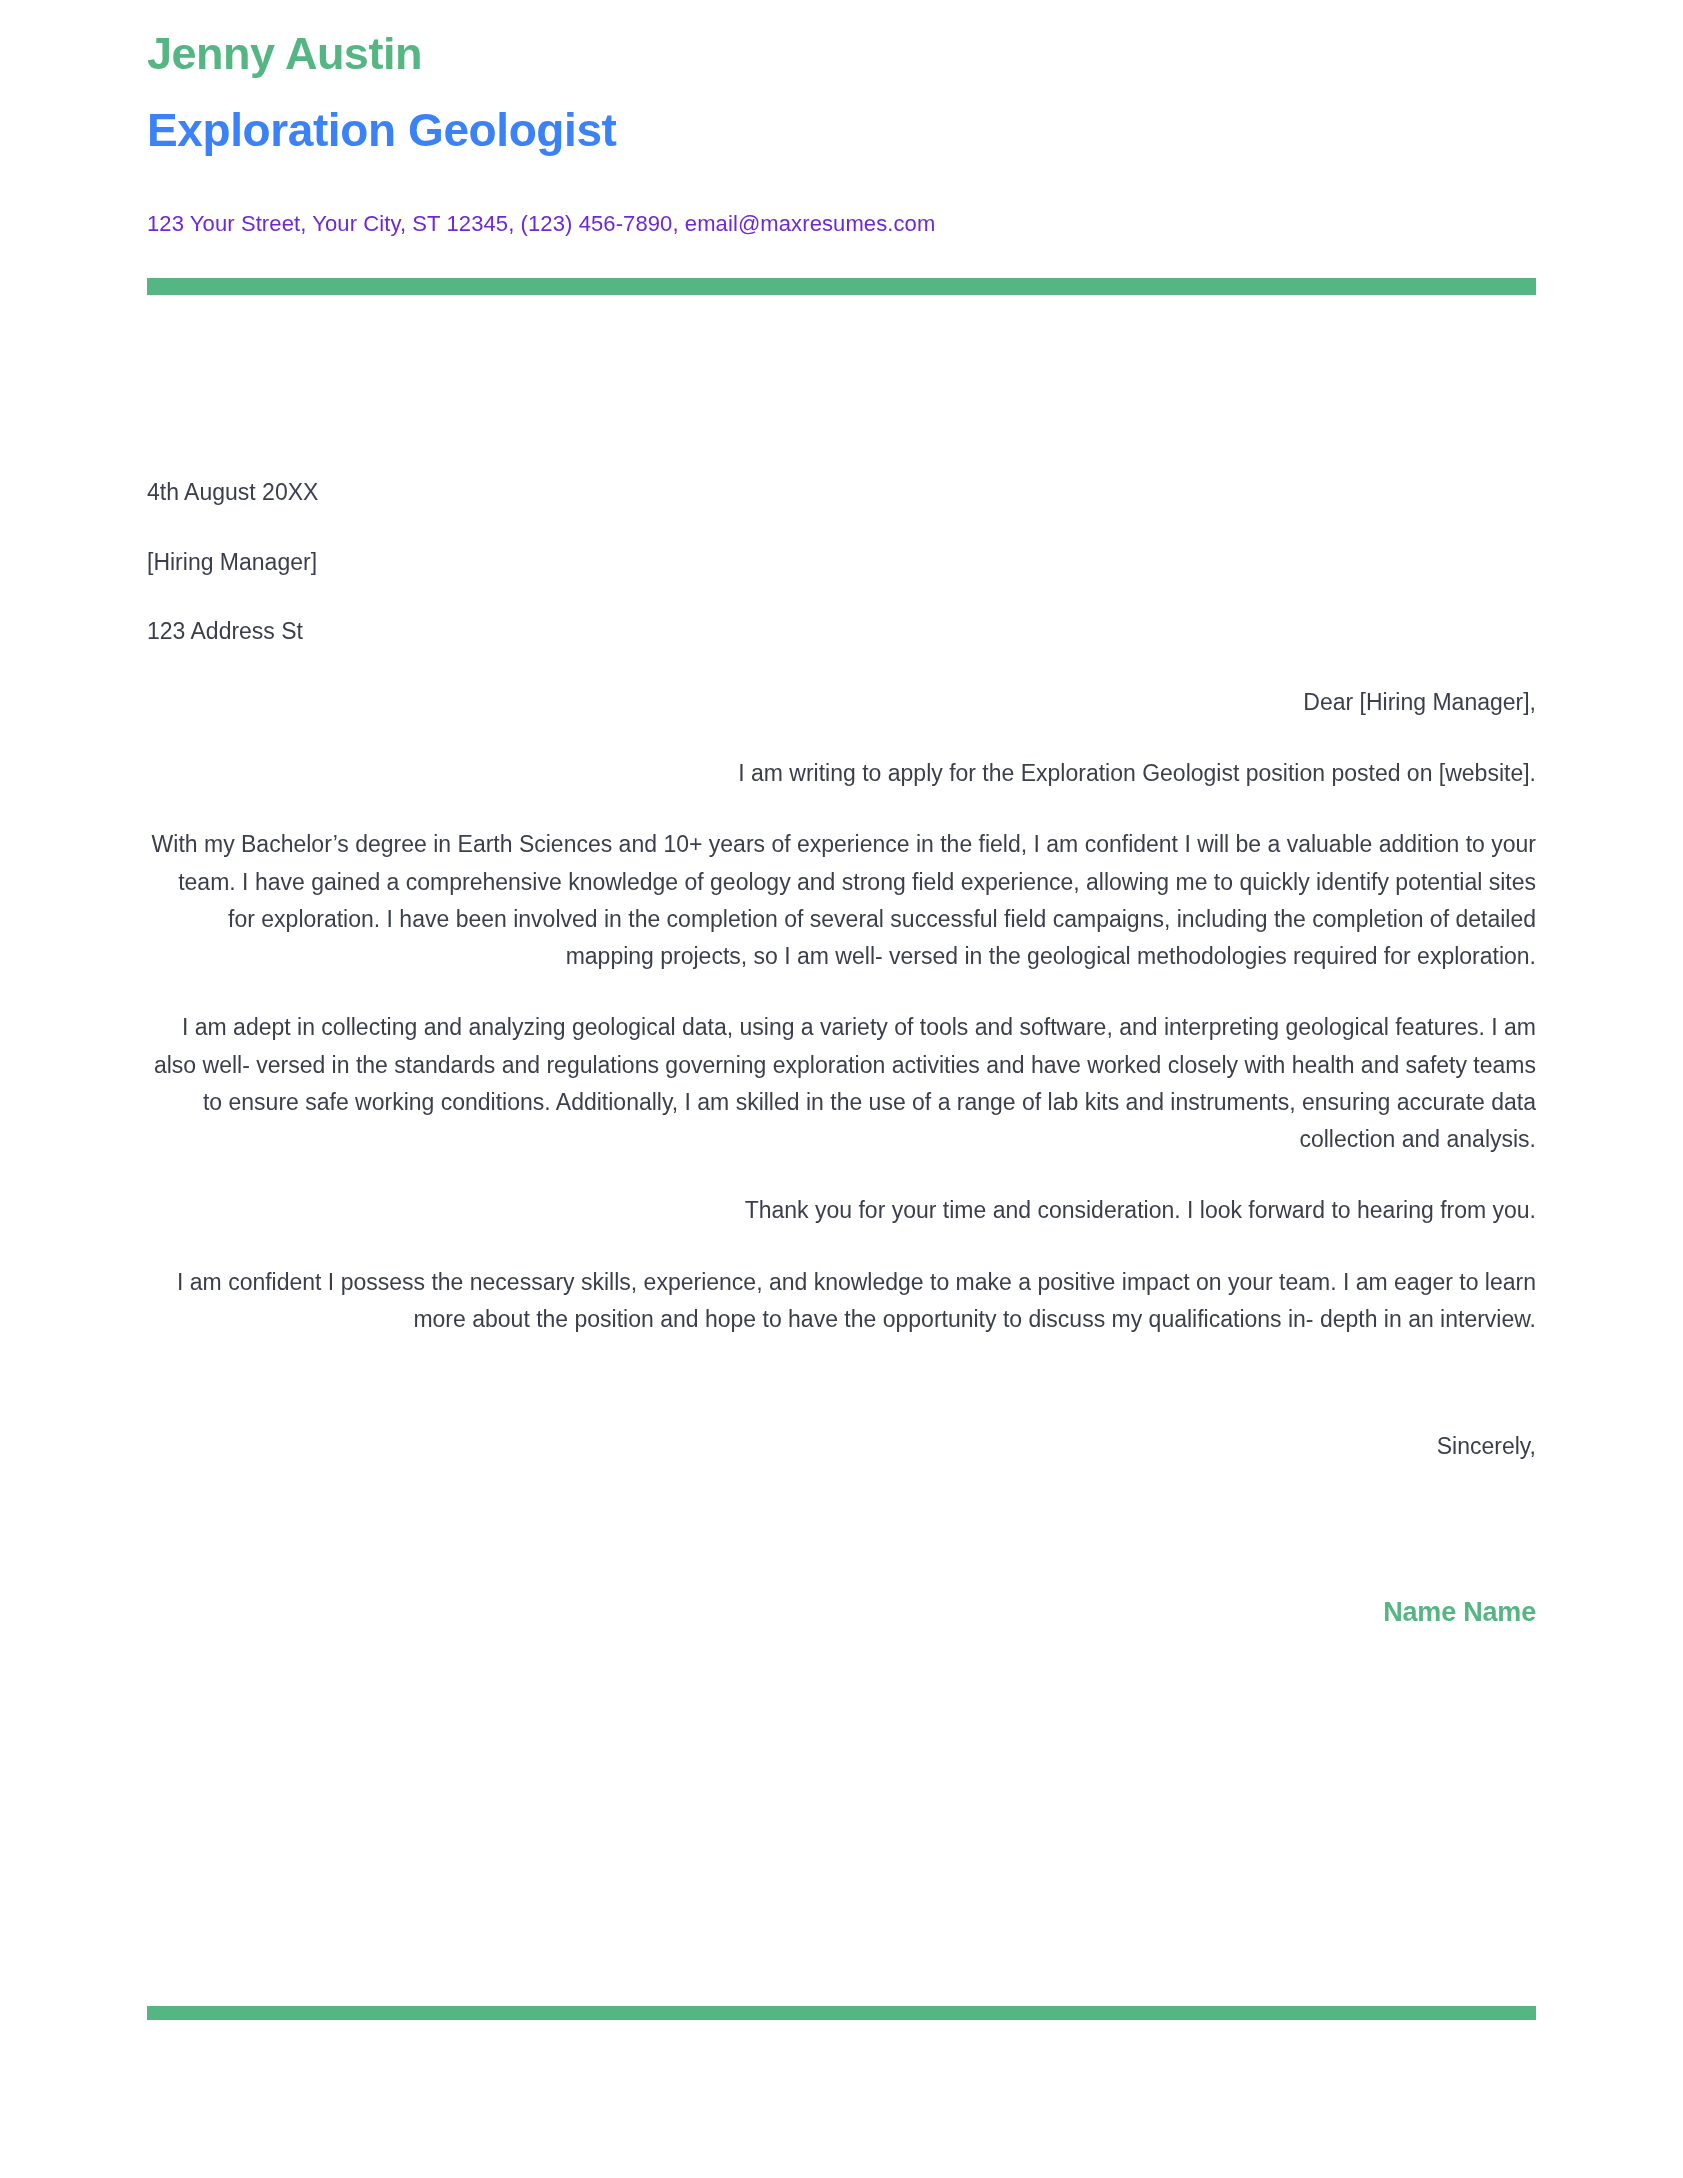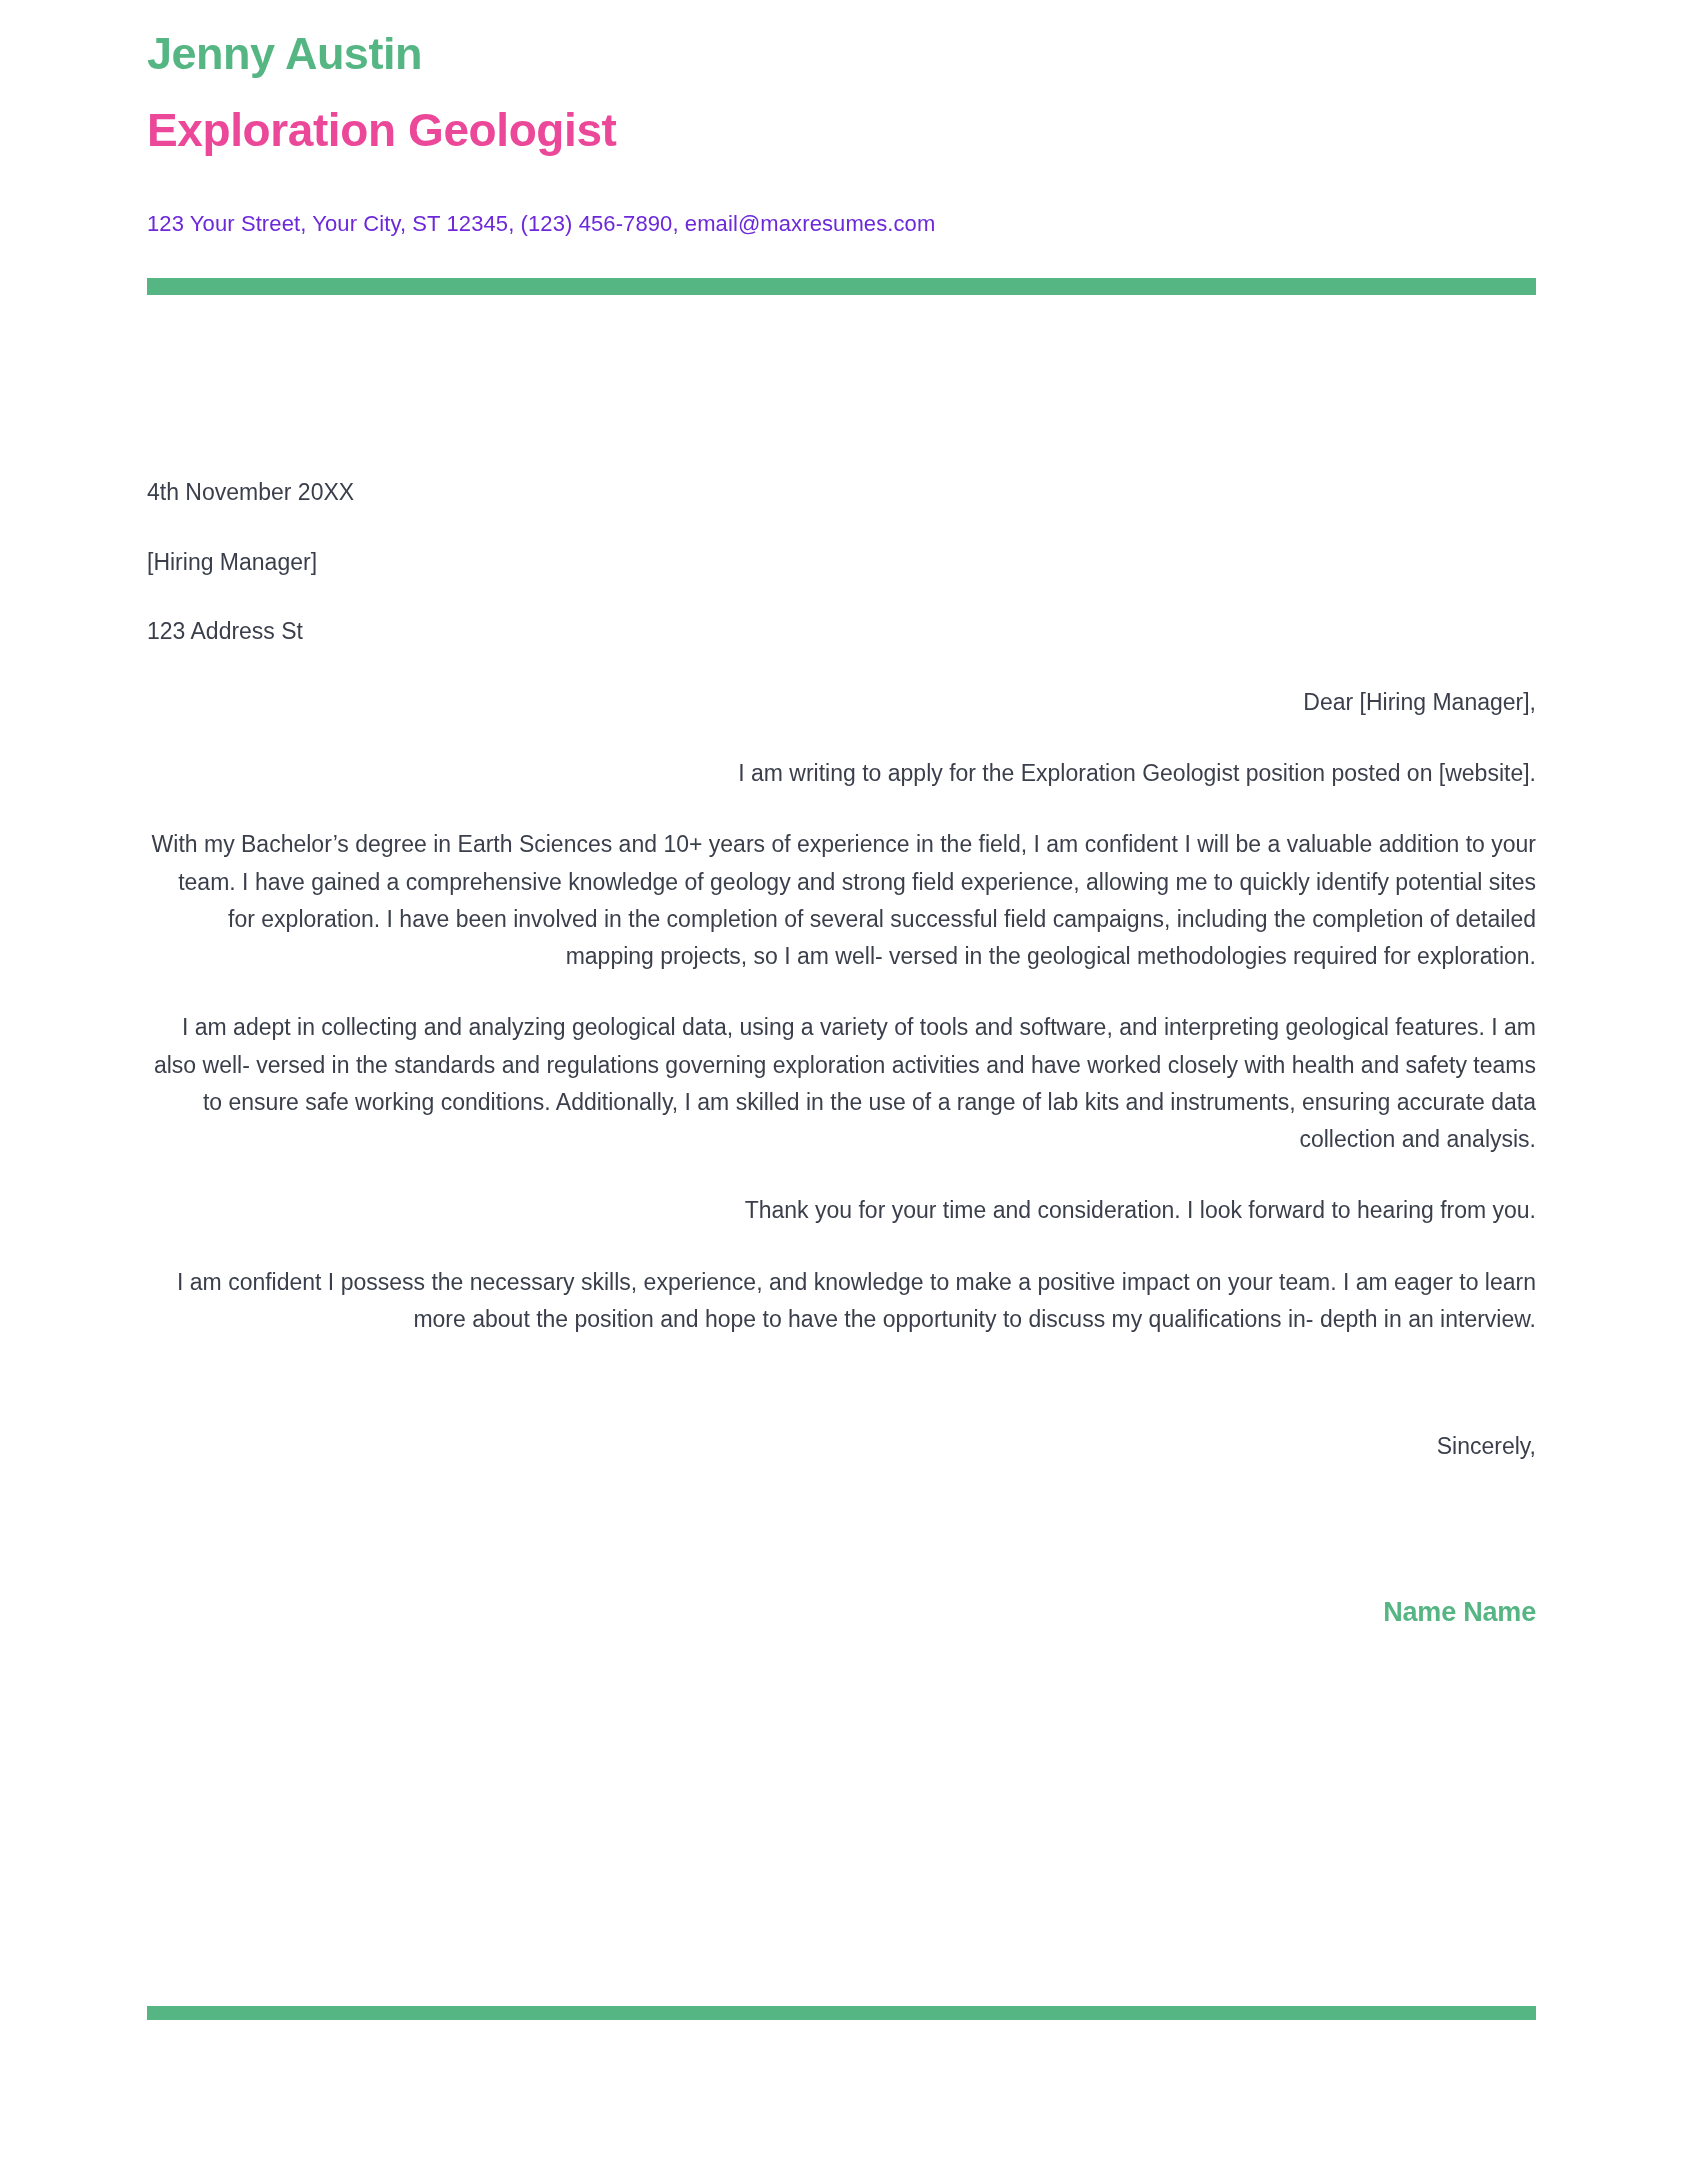--- a/index.html
+++ b/index.html
@@ -36,21 +36,21 @@
     font-weight: bold;
     color: #55b684;
     letter-spacing: -0.5px;
     line-height: 1.15;
     margin: 0;
     padding: 0;
   }
   .job-title {
     font-size: 46px;
     font-weight: bold;
-    color: #ec4899;
+    color: #3b82f6;
     letter-spacing: -0.4px;
     line-height: 1.25;
     margin: 0;
     padding: 22px 0 0 0;
   }
   .contact-line {
     font-size: 22px;
     color: #6d28d9;
     line-height: 1.4;
     margin: 0;
@@ -123,21 +123,21 @@
 
     <div class="header">
       <h1 class="name">Jenny Austin</h1>
       <h2 class="job-title">Exploration Geologist</h2>
       <p class="contact-line">123 Your Street, Your City, ST 12345, (123) 456-7890, email@maxresumes.com</p>
       <div class="rule-top"></div>
     </div>
 
     <div class="letter">
 
-      <div class="meta-line">4th November 20XX</div>
+      <div class="meta-line">4th August 20XX</div>
 
       <div class="meta-line">[Hiring Manager]</div>
 
       <div class="addr-block">
         <span class="addr-row">123 Address St</span>
       </div>
 
       <p class="body-par">Dear [Hiring Manager],</p>
 
       <p class="body-par">I am writing to apply for the Exploration Geologist position posted on [website].</p>

